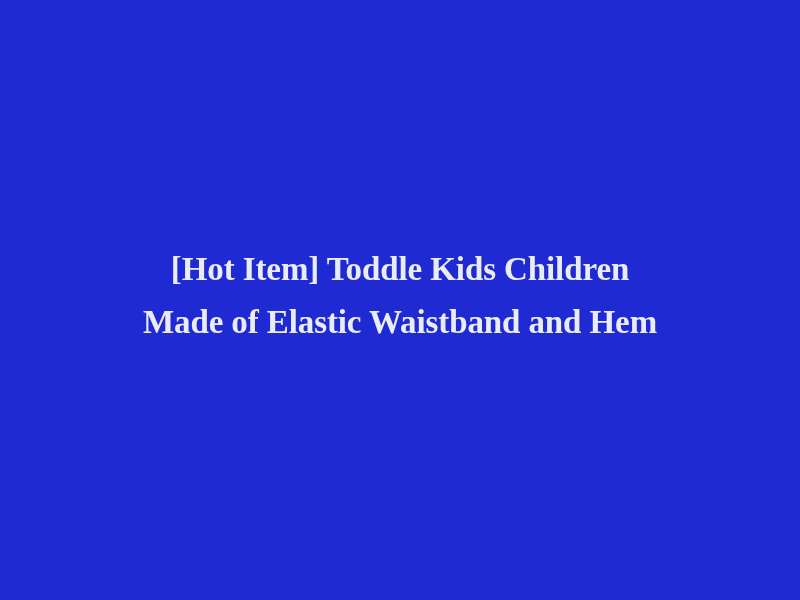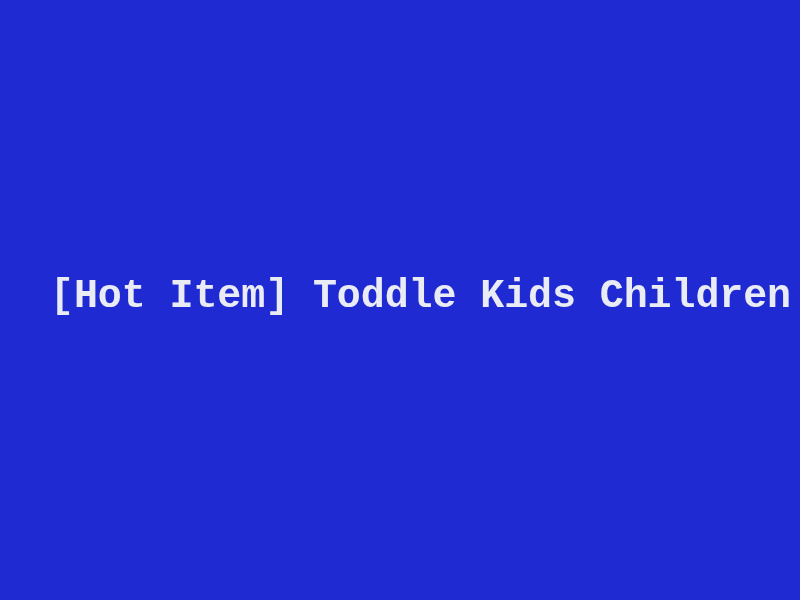--- a/index.html
+++ b/index.html
@@ -23,30 +23,31 @@
     box-sizing: border-box;
   }
   #title-block {
     width: 700px;
     text-align: center;
     margin-top: -8px;
   }
   .title-line {
     display: block;
     color: #e9ecf5;
-    font-family: Liberation Mono, monospace;
+    font-family: Liberation Serif, serif;
     font-weight: bold;
-    font-size: 40px;
+    font-size: 33px;
     line-height: 53px;
     letter-spacing: -0.1px;
     white-space: nowrap;
   }
 </style>
 </head>
 <body>
 
 <div id="product-title-card">
 
   <div id="title-block">
     <span class="title-line">[Hot Item] Toddle Kids Children</span>
+    <span class="title-line">Made of Elastic Waistband and Hem</span>
   </div>
 
 </div>
 
 </body></html>

